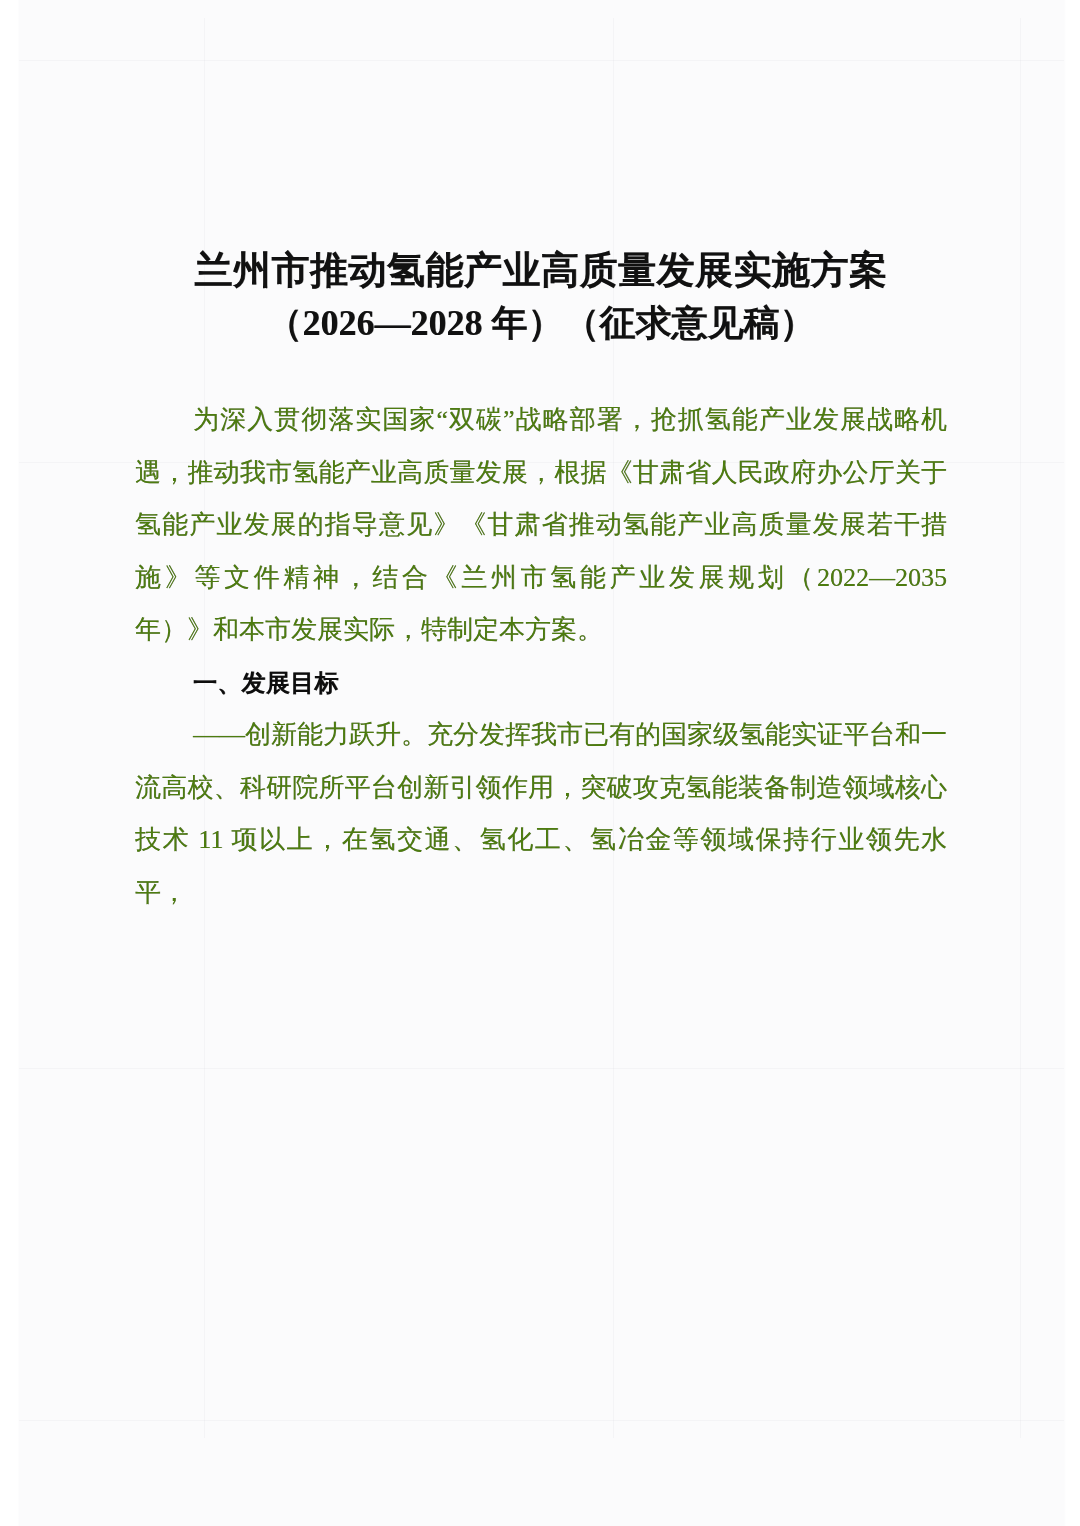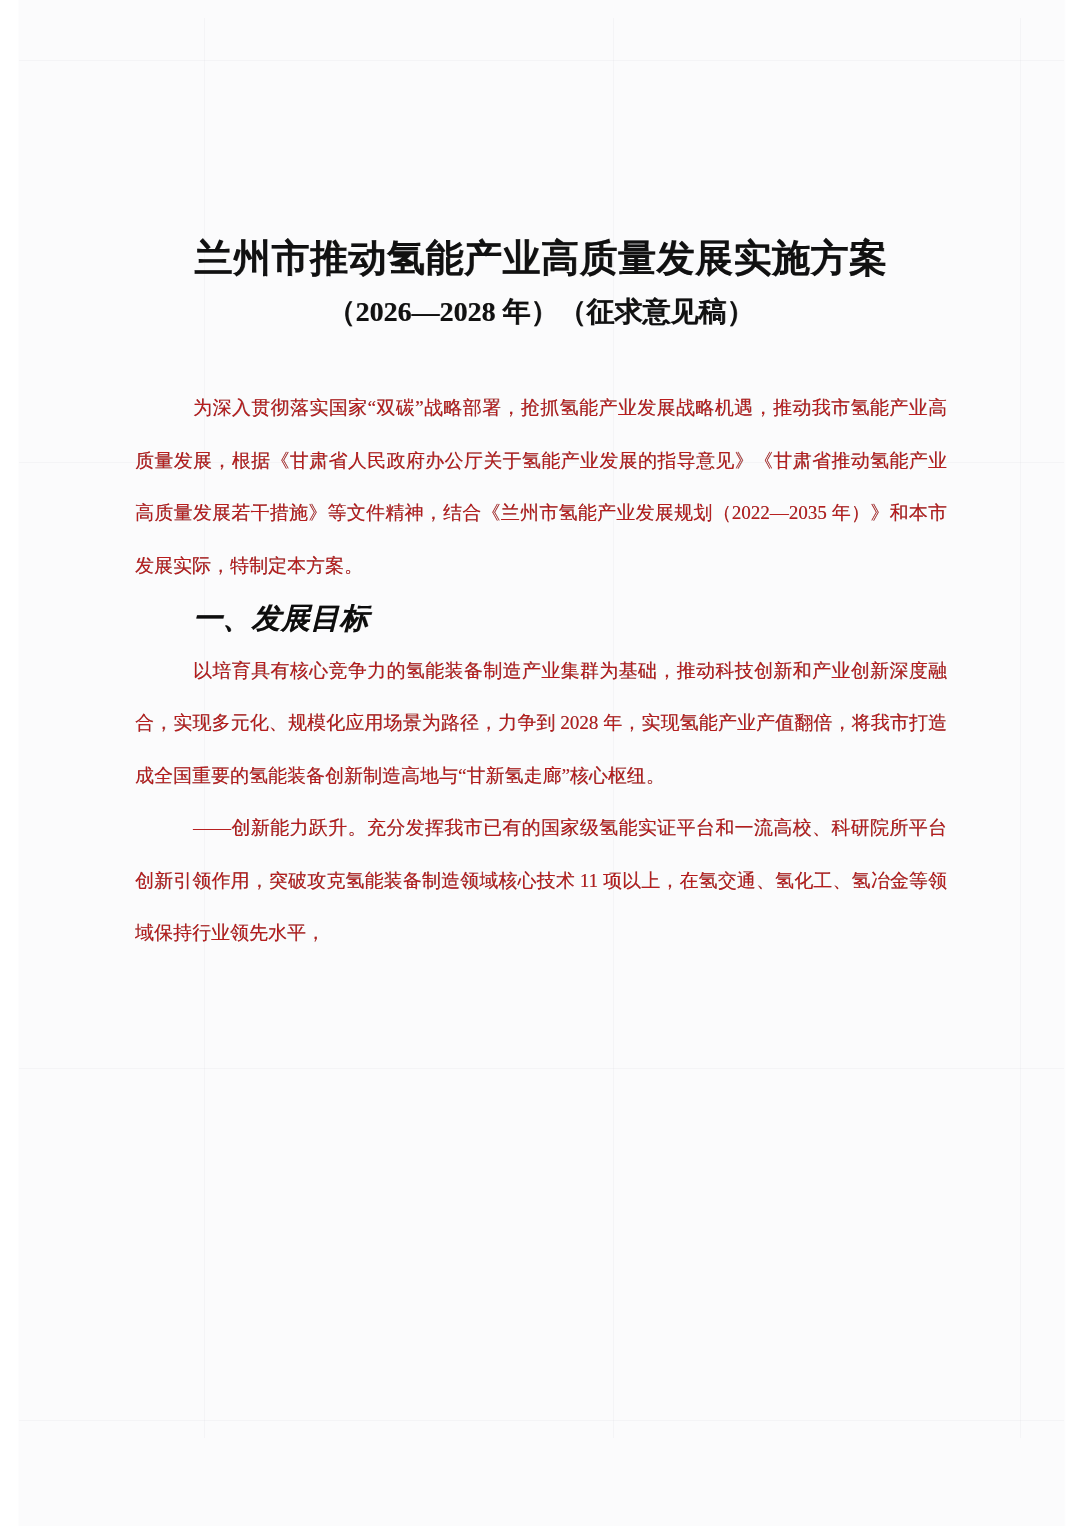--- a/index.html
+++ b/index.html
@@ -37,21 +37,21 @@
   .seam {
     position: absolute;
     background: rgba(205,208,214,0.14);
     pointer-events: none;
   }
   .seam.h { left: 19px; width: 1045px; height: 1px; }
   .seam.v { top: 18px; height: 1420px; width: 1px; }
 
   .sheet {
     position: absolute;
-    left: 0; top: 4px;
+    left: 0; top: 16px;
     width: 1080px;
     height: 1080px;
   }
 
   .content {
     position: absolute;
     left: 135px;
     top: 0;
     width: 812px;
   }
@@ -63,50 +63,49 @@
     text-align: center;
     font-family: "Liberation Serif", "DejaVu Serif", serif;
     font-weight: 700;
     font-size: 38px;
     line-height: 53px;
     letter-spacing: 0.5px;
     color: #111111;
     text-shadow: 0.4px 0 0 rgba(20,20,20,0.55);
   }
   .doc-title .tline { display: block; white-space: nowrap; }
-  .doc-title .tline-2 { font-size: 28px; letter-spacing: 0px; }
+  .doc-title .tline-2 { font-size: 36px; letter-spacing: 0px; }
 
   
   .body-block { margin-top: 44px; }
 
   p.para {
     margin: 0;
-    font-size: 19px;
+    font-size: 26px;
     line-height: 52.5px;
     text-align: justify;
     text-justify: inter-ideograph;
     text-indent: 58px;
-    color: #b91c1c;
+    color: #4d7c0f;
     font-family: "Liberation Serif", "DejaVu Serif", serif;
     text-shadow: 0.35px 0 0 rgba(25,25,25,0.5);
   }
 
   p.para.dash-item { text-indent: 58px; }
 
   h2.sec-heading {
     margin: 0;
-    font-size: 29px;
+    font-size: 24px;
     line-height: 52.5px;
     font-weight: 700;
     text-indent: 58px;
     font-family: "Liberation Sans", "DejaVu Sans", sans-serif;
     color: #0d0d0d;
     letter-spacing: 0.3px;
     text-shadow: 0.4px 0 0 rgba(10,10,10,0.6);
-    font-style: italic;
   }
 </style>
 </head>
 <body>
 
 <div class="page">
 
   <div class="scan-tint"></div>
 
   <div class="seam v" style="left:204px;"></div>
@@ -124,21 +123,20 @@
         <span class="tline tline-1">兰州市推动氢能产业高质量发展实施方案</span>
         <span class="tline tline-2">（2026—2028 年）（征求意见稿）</span>
       </h1>
 
       <div class="body-block">
 
         <p class="para">为深入贯彻落实国家“双碳”战略部署，抢抓氢能产业发展战略机遇，推动我市氢能产业高质量发展，根据《甘肃省人民政府办公厅关于氢能产业发展的指导意见》《甘肃省推动氢能产业高质量发展若干措施》等文件精神，结合《兰州市氢能产业发展规划（2022—2035 年）》和本市发展实际，特制定本方案。</p>
 
         <h2 class="sec-heading">一、发展目标</h2>
 
-        <p class="para">以培育具有核心竞争力的氢能装备制造产业集群为基础，推动科技创新和产业创新深度融合，实现多元化、规模化应用场景为路径，力争到 2028 年，实现氢能产业产值翻倍，将我市打造成全国重要的氢能装备创新制造高地与“甘新氢走廊”核心枢纽。</p>
 
         <p class="para dash-item">——创新能力跃升。充分发挥我市已有的国家级氢能实证平台和一流高校、科研院所平台创新引领作用，突破攻克氢能装备制造领域核心技术 11 项以上，在氢交通、氢化工、氢冶金等领域保持行业领先水平，</p>
 
 
       </div>
     </div>
   </div>
 </div>
 
 </body></html>

